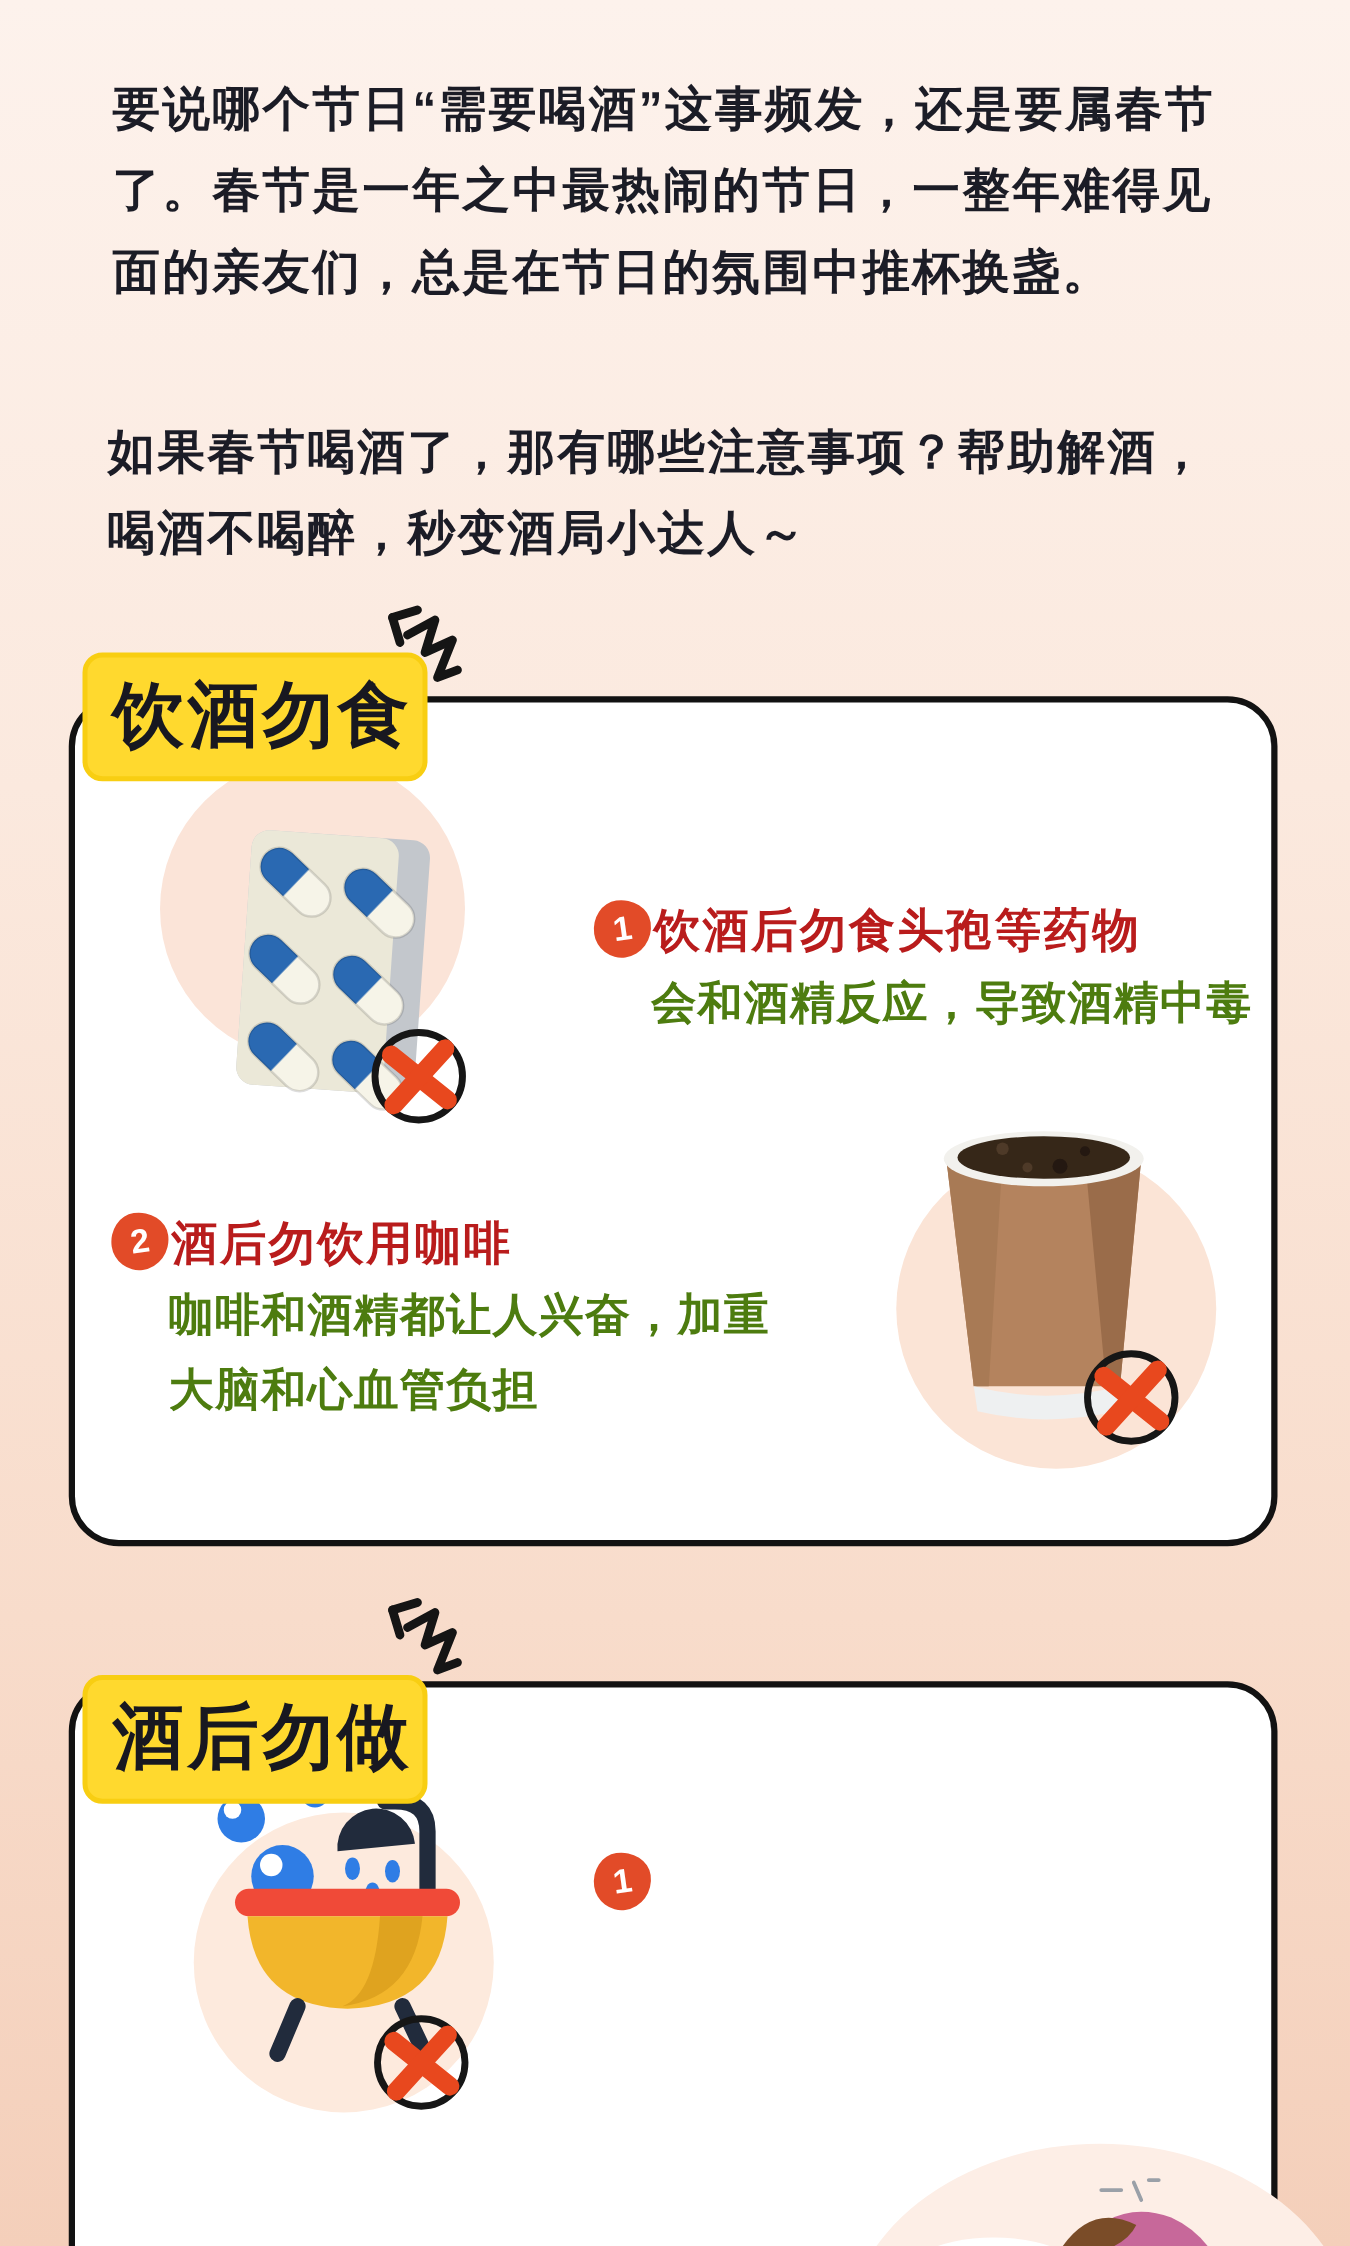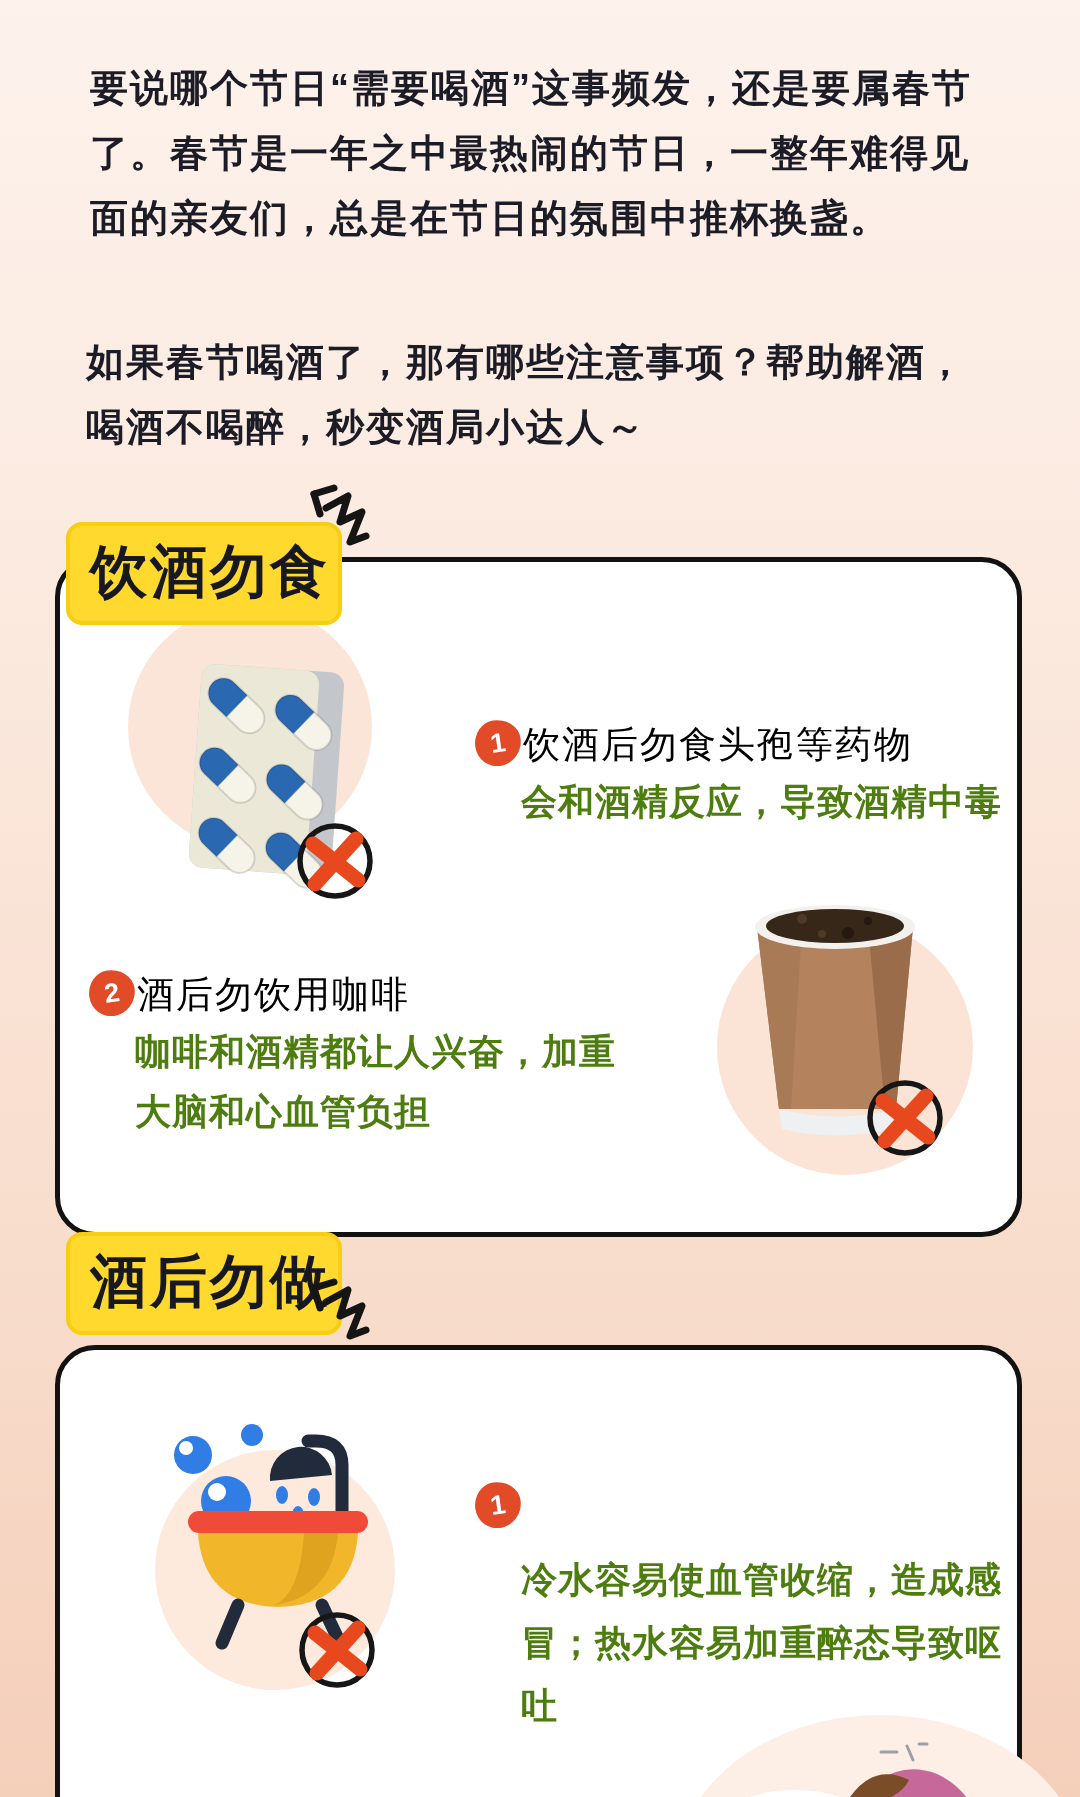--- a/index.html
+++ b/index.html
@@ -33,21 +33,21 @@
   }
   .item-badge{
     width:46px;height:46px;
     background:#e24b28;color:#ffffff;
     border-radius:46% 54% 52% 48% / 52% 46% 54% 48%;
     transform:rotate(-8deg);
     display:flex;align-items:center;justify-content:center;
     font-size:27px;font-weight:900;
   }
   .item-title{
-    font-size:37px;font-weight:400;color:#000000;
+    font-size:37px;font-weight:700;color:#b91c1c;
     letter-spacing:2px;white-space:nowrap;
   }
   .item-desc{
     font-size:36px;font-weight:700;color:#4d7c0f;
     letter-spacing:1px;line-height:60px;
   }
   .illus{pointer-events:none;}
   .x-badge{position:absolute;width:84px;height:84px;}
 </style>
 </head>
@@ -142,21 +142,21 @@
 </div>
 
 <svg class="abs illus" style="left:300px;top:1272px;z-index:6;" width="72" height="86" viewBox="0 0 72 86">
   <g stroke="#151515" stroke-width="7" stroke-linecap="round" stroke-linejoin="round" fill="none">
     <path d="M14 16 L34 10"></path>
     <path d="M14 16 L20 36"></path>
     <path d="M26 30 L48 18 L40 44 L62 34 L50 64 L66 58"></path>
   </g>
 </svg>
 
-<div class="abs section-title" style="top:1232px;text-align:center;">酒后勿做</div>
+<div class="abs section-title" style="top:1340px;text-align:center;">酒后勿做</div>
 
 <div class="abs info-box" style="top:1345px;height:600px;">
 
   <div class="abs illus" style="left:70px;top:45px;width:300px;height:315px;">
     <svg width="300" height="315" viewBox="0 0 300 315">
       <circle cx="145" cy="175" r="120" fill="#fdeadd"></circle>
       <circle cx="63" cy="60" r="19" fill="#2f7de5"></circle>
         <circle cx="56" cy="53" r="7" fill="#ffffff"></circle>
       <circle cx="122" cy="40" r="11" fill="#2f7de5"></circle>
       <circle cx="96" cy="106" r="25" fill="#2f7de5"></circle>
@@ -173,21 +173,20 @@
       <path d="M192 210 L210 248" stroke="#212b3c" stroke-width="13" stroke-linecap="round"></path>
     </svg>
     <svg class="x-badge" style="left:165px;top:213px;" viewBox="0 0 84 84">
       <circle cx="42" cy="42" r="35" fill="none" stroke="#161616" stroke-width="5.5"></circle>
       <path d="M20 25 L65 61" stroke="#e8481e" stroke-width="15" stroke-linecap="round"></path>
       <path d="M63 20 L22 65" stroke="#e8481e" stroke-width="15" stroke-linecap="round"></path>
     </svg>
   </div>
 
   <div class="abs item-badge" style="left:415px;top:132px;">1</div>
-  <div class="abs item-desc" style="left:461px;top:198px;width:505px;line-height:63px;">冷水容易使血管收缩，造成感冒；热水容易加重醉态导致呕吐</div>
 
   <div class="abs illus" style="left:585px;top:350px;width:440px;height:150px;">
     <svg width="440" height="150" viewBox="0 0 440 150">
       <ellipse cx="235" cy="175" rx="205" ry="160" fill="#fdeee6"></ellipse>
       <ellipse cx="150" cy="135" rx="85" ry="45" fill="#ffffff"></ellipse>
       <path d="M185 150 Q228 50 292 74 Q332 92 344 150 Z" fill="#c7689a"></path>
       <path d="M203 100 Q228 62 264 80 Q254 102 205 108 Z" fill="#7a4c28"></path>
       <ellipse cx="224" cy="128" rx="26" ry="22" fill="#ffdfba"></ellipse>
       <g stroke="#9aa0a8" stroke-width="3" stroke-linecap="round" fill="none">
         <path d="M236 52 h16"></path>

